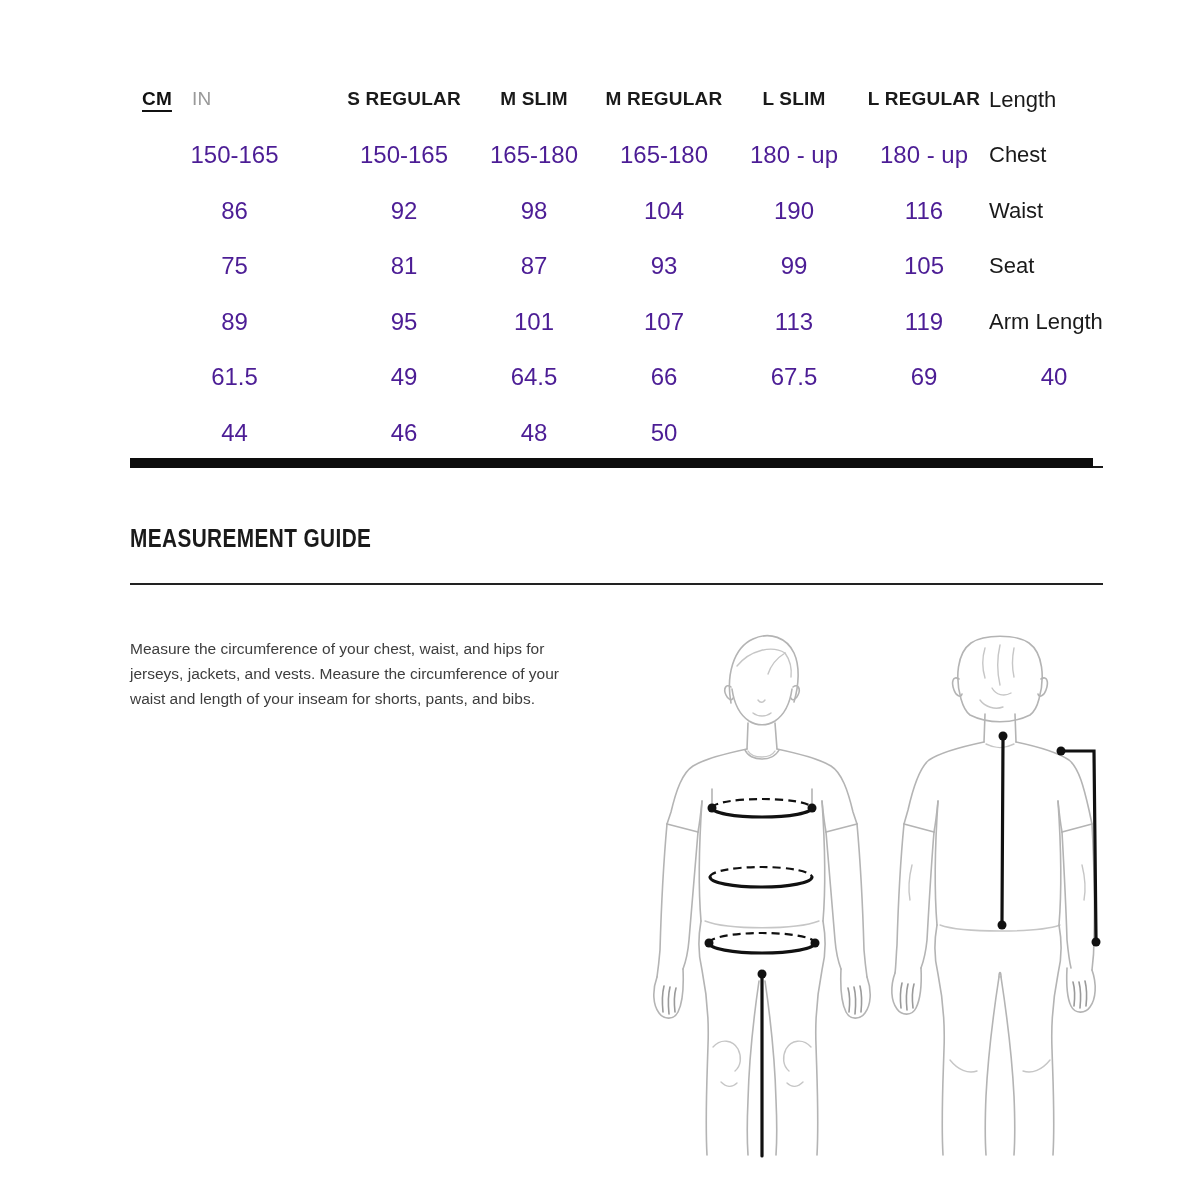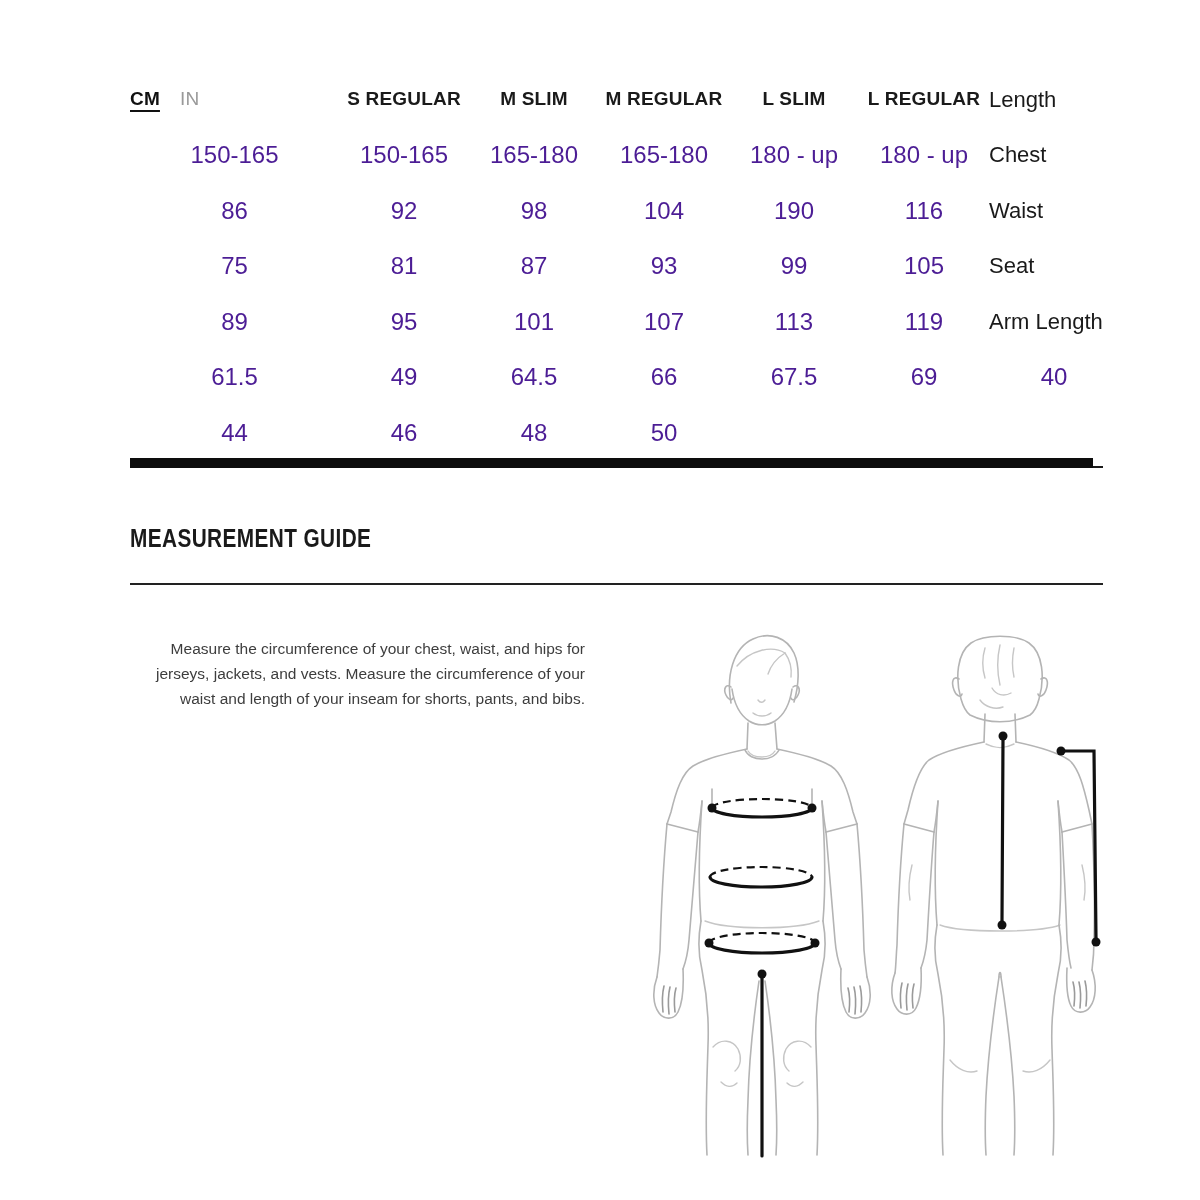--- a/index.html
+++ b/index.html
@@ -17,35 +17,36 @@
   .hcell.first { justify-content:flex-start; }
   .cell {
     height:55.5px; display:flex; align-items:center; justify-content:center;
     font-size:24px; color:#4c1d95; white-space:nowrap;
   }
   .cell.label { justify-content:flex-start; font-weight:400; font-size:22px; color:#1a1a1a; }
   .unit-cm {
     font-weight:700; color:#111; cursor:pointer;
     text-decoration:underline; text-decoration-thickness:2px; text-underline-offset:5px;
     margin-right:20px;
+    margin-left:12px;
   }
   .unit-in { font-weight:400; color:#999; cursor:pointer; }
   
   .sb-track { position:absolute; left:130px; top:466px; width:973px; height:2px; background:#1a1a1a; }
   .sb-thumb { position:absolute; left:130px; top:458px; width:963px; height:10px; background:#0d0d0d; cursor:pointer; }
   
   .guide-title {
     position:absolute; left:130px; top:524px; margin:0;
     font-size:26px; line-height:28px; font-weight:700; color:#1a1a1a;
     letter-spacing:.5px; transform:scaleX(.8); transform-origin:left center; white-space:nowrap;
   }
   .guide-rule { position:absolute; left:130px; top:583px; width:973px; height:2px; background:#222; }
   .guide-text {
     position:absolute; left:130px; top:636px; width:455px; margin:0;
-    font-size:15.5px; line-height:25px; color:#3d3d3d;text-align:right;
+    font-size:15.5px; line-height:25px; color:#3d3d3d;
   }
   
   .figures { position:absolute; left:615px; top:618px; }
   .figures path, .figures line, .figures polyline { fill:none; }
   .outline   { stroke:#b4b4b4; stroke-width:1.6; stroke-linecap:round; stroke-linejoin:round; }
   .detail    { stroke:#c6c6c6; stroke-width:1.4; stroke-linecap:round; }
   .fingers   { stroke:#9a9a9a; stroke-width:1.6; stroke-linecap:round; }
   .meas      { stroke:#111; stroke-width:3.2; stroke-linecap:round; }
   .meas-dash { stroke:#111; stroke-width:2.2; stroke-dasharray:8 5; }
   .meas-dot  { fill:#111; stroke:none; }

